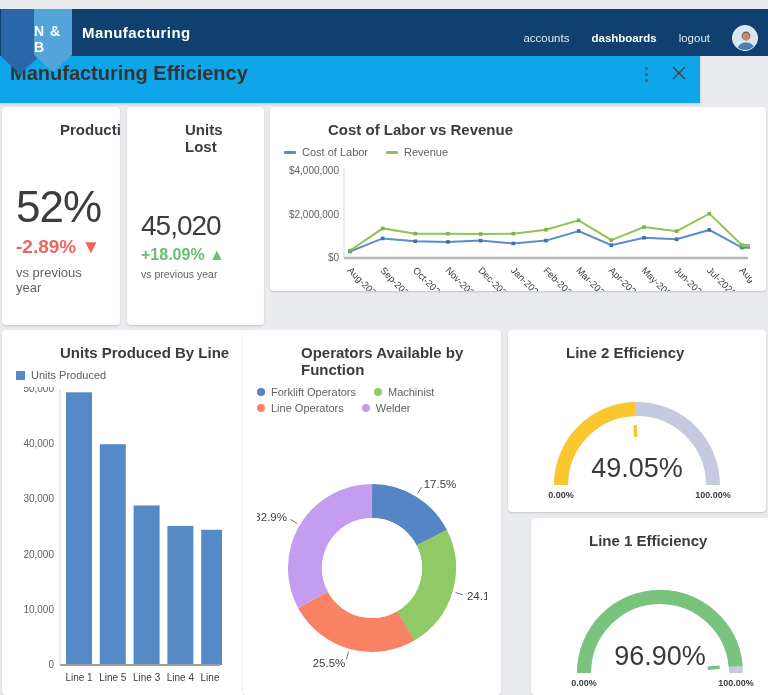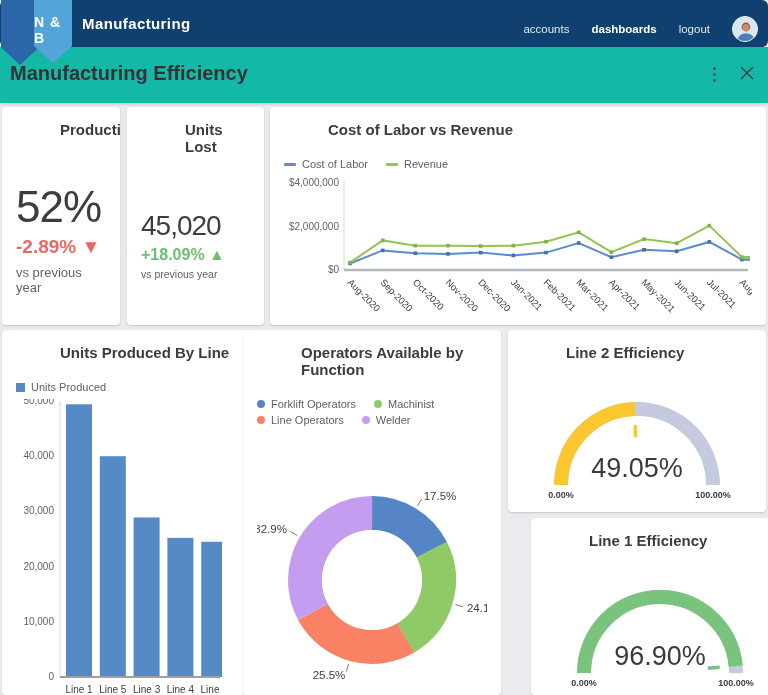--- a/index.html
+++ b/index.html
@@ -1,66 +1,66 @@
 <!DOCTYPE html>
 <html><head>
 <meta charset="utf-8">
 <style>
   * { margin:0; padding:0; box-sizing:border-box; }
   html,body { width:768px; height:695px; overflow:hidden; }
   body { font-family:"Liberation Sans", sans-serif; background:#e9ebee; position:relative; }
 
   
-  .navbar { position:absolute; left:0; top:0; width:768px; height:47px; background:#0f4070; z-index:5;border-radius:6px; }
+  .navbar { position:absolute; left:0; top:9px; width:768px; height:47px; background:#0f4070; z-index:5; }
   .ribbon { position:absolute; clip-path:polygon(0 0,100% 0,100% 73%,50% 100%,0 73%); }
   .ribbon-back { left:1px; top:0; width:38px; height:65px; background:#2b67a8; z-index:6; }
   .ribbon-front { left:34px; top:0; width:38px; height:63px; background:#54a4da; z-index:7;
                   color:#fff; font-weight:bold; font-size:14px; letter-spacing:1px;
                   display:flex; justify-content:center; padding-top:14px; }
   .brand { position:absolute; left:82px; top:0; height:47px; display:flex; align-items:center;
            color:#fff; font-size:15px; font-weight:bold; letter-spacing:.4px; }
   .nav-right { position:absolute; right:10px; top:0; height:58px; display:flex; align-items:center; gap:22px; }
   .nav-link { color:rgba(255,255,255,.88); font-size:11.5px; cursor:pointer; }
   .nav-link.active { color:#fff; font-weight:bold; }
   .avatar { width:26px; height:26px; border-radius:50%; background:#dce9f5; overflow:hidden;
             border:1px solid #f0f4f8; cursor:pointer; }
 
   
-  .header-band { position:absolute; left:0; top:47px; width:768px; height:56px; background:#14b8a6;
+  .header-band { position:absolute; left:0; top:47px; width:700px; height:56px; background:#0ea5e9;
                  box-shadow:0 1px 3px rgba(0,0,0,.18); z-index:4; }
   .page-title { position:absolute; left:10px; top:15px; font-size:20px; font-weight:bold; color:#333; }
   .header-icons { position:absolute; right:14px; top:18px; display:flex; align-items:center; gap:20px; }
   .kebab { display:flex; flex-direction:column; gap:3px; cursor:pointer; padding:2px 4px; }
   .kebab i { width:3px; height:3px; border-radius:50%; background:#555; }
   .close-x { cursor:pointer; }
 
   
   .card { position:absolute; background:#fff; border-radius:4px; box-shadow:0 1px 2px rgba(0,0,0,.16); padding:14px; overflow:hidden; }
   .card-title { font-size:15px; font-weight:bold; color:#3c3c3c;margin-left:44px; }
 
   #card-kpi1 { left:2px; top:107px; width:118px; height:218px; }
   #card-kpi2 { left:127px; top:107px; width:137px; height:218px; }
-  #card-line { left:270px; top:107px; width:496px; height:218px; }
+  #card-line { left:270px; top:107px; width:496px; height:184px; }
   #card-bar  { left:2px;  top:330px; width:253px; height:365px; }
   #card-donut{ left:243px; top:330px; width:258px; height:365px; }
   #card-g2   { left:508px; top:330px; width:258px; height:182px; }
   #card-g1   { left:531px; top:518px; width:258px; height:177px; }
 
   .kpi-body { display:flex; flex-direction:column; margin-top:46px; }
   .kpi-value { color:#3d3d3d; line-height:1.05; letter-spacing:-1px; }
   #card-kpi1 .kpi-value { font-size:44px; }
   #card-kpi2 .kpi-value { font-size:28px; margin-top:10px; }
   .kpi-delta { font-weight:bold; margin-top:6px; }
   #card-kpi1 .kpi-delta { font-size:19px; }
   #card-kpi2 .kpi-delta { font-size:16px; }
   .kpi-compare { color:#5f6368; }
   #card-kpi1 .kpi-compare { font-size:13px; margin-top:7px; }
   #card-kpi2 .kpi-compare { font-size:10.5px; margin-top:4px; }
 
-  .legend { display:flex; flex-wrap:wrap; column-gap:18px; row-gap:4px; margin-top:20px; }
+  .legend { display:flex; flex-wrap:wrap; column-gap:18px; row-gap:4px; margin-top:8px; }
   .legend-item { display:flex; align-items:center; gap:6px; font-size:11px; color:#616161; }
   .swatch-dash { width:12px; height:3px; border-radius:1px; }
   .swatch-dot { width:8px; height:8px; border-radius:50%; }
   .swatch-sq { width:9px; height:9px; }
 
   svg text { font-family:"Liberation Sans", sans-serif; }
 </style>
 </head>
 <body>
 

